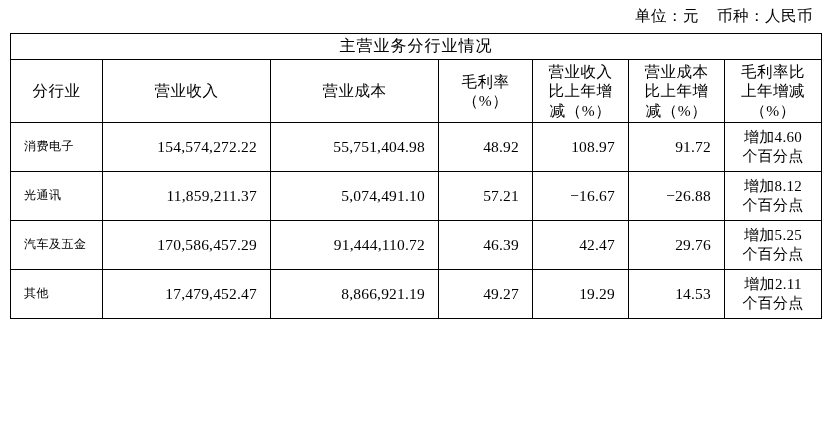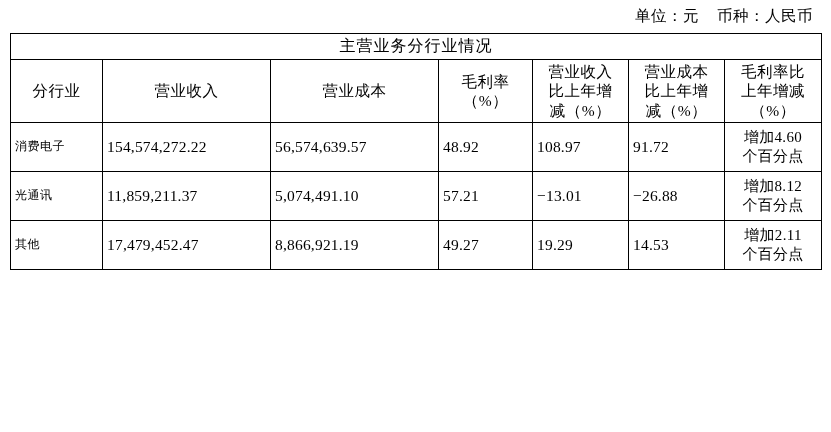--- a/index.html
+++ b/index.html
@@ -33,21 +33,21 @@
     width: 18px;
   }
   table.main {
     width: 811px;
     border-collapse: collapse;
     table-layout: fixed;
     font-size: 15px;
   }
   table.main td, table.main th {
     border: 1px solid #000000;
-    padding: 2px 4px;
+    padding: 2px 13px;
     vertical-align: middle;
     font-weight: normal;
   }
   .title-cell {
     text-align: center;
     font-size: 16px;
     padding: 4px 0 5px 0;
     letter-spacing: 1px;
   }
   .head-cell {
@@ -61,21 +61,21 @@
     display: block;
   }
   .cat-cell {
     text-align: left;
     padding-left: 8px;
     font-size: 12px;
     line-height: 1.3;
     letter-spacing: 0.5px;
   }
   .num-cell {
-    text-align: left;
+    text-align: right;
     padding-right: 8px;
     font-size: 15.5px;
     white-space: nowrap;
     letter-spacing: 0.2px;
   }
   .chg-cell {
     text-align: center;
     padding-left: 6px;
     font-size: 15px;
     line-height: 1.3;
@@ -145,44 +145,56 @@
         <td class="head-cell">
           <span class="sub">毛利率比</span>
           <span class="sub">上年增减</span>
           <span class="sub">（%）</span>
         </td>
       </tr>
 
       <tr class="row-tall">
         <td class="cat-cell">消费电子</td>
         <td class="num-cell">154,574,272.22</td>
-        <td class="num-cell">56,574,639.57</td>
+        <td class="num-cell">55,751,404.98</td>
         <td class="num-cell">48.92</td>
         <td class="num-cell">108.97</td>
         <td class="num-cell">91.72</td>
         <td class="chg-cell">
           <span class="l2">增加4.60</span>
           <span class="l2">个百分点</span>
         </td>
       </tr>
 
 
       <tr class="row-tall">
         <td class="cat-cell">光通讯</td>
         <td class="num-cell">11,859,211.37</td>
         <td class="num-cell">5,074,491.10</td>
         <td class="num-cell">57.21</td>
-        <td class="num-cell">−13.01</td>
+        <td class="num-cell">−16.67</td>
         <td class="num-cell">−26.88</td>
         <td class="chg-cell">
           <span class="l2">增加8.12</span>
           <span class="l2">个百分点</span>
         </td>
       </tr>
 
+      <tr class="row-tall">
+        <td class="cat-cell">汽车及五金</td>
+        <td class="num-cell">170,586,457.29</td>
+        <td class="num-cell">91,444,110.72</td>
+        <td class="num-cell">46.39</td>
+        <td class="num-cell">42.47</td>
+        <td class="num-cell">29.76</td>
+        <td class="chg-cell">
+          <span class="l2">增加5.25</span>
+          <span class="l2">个百分点</span>
+        </td>
+      </tr>
 
       <tr class="row-tall">
         <td class="cat-cell">其他</td>
         <td class="num-cell">17,479,452.47</td>
         <td class="num-cell">8,866,921.19</td>
         <td class="num-cell">49.27</td>
         <td class="num-cell">19.29</td>
         <td class="num-cell">14.53</td>
         <td class="chg-cell">
           <span class="l2">增加2.11</span>

